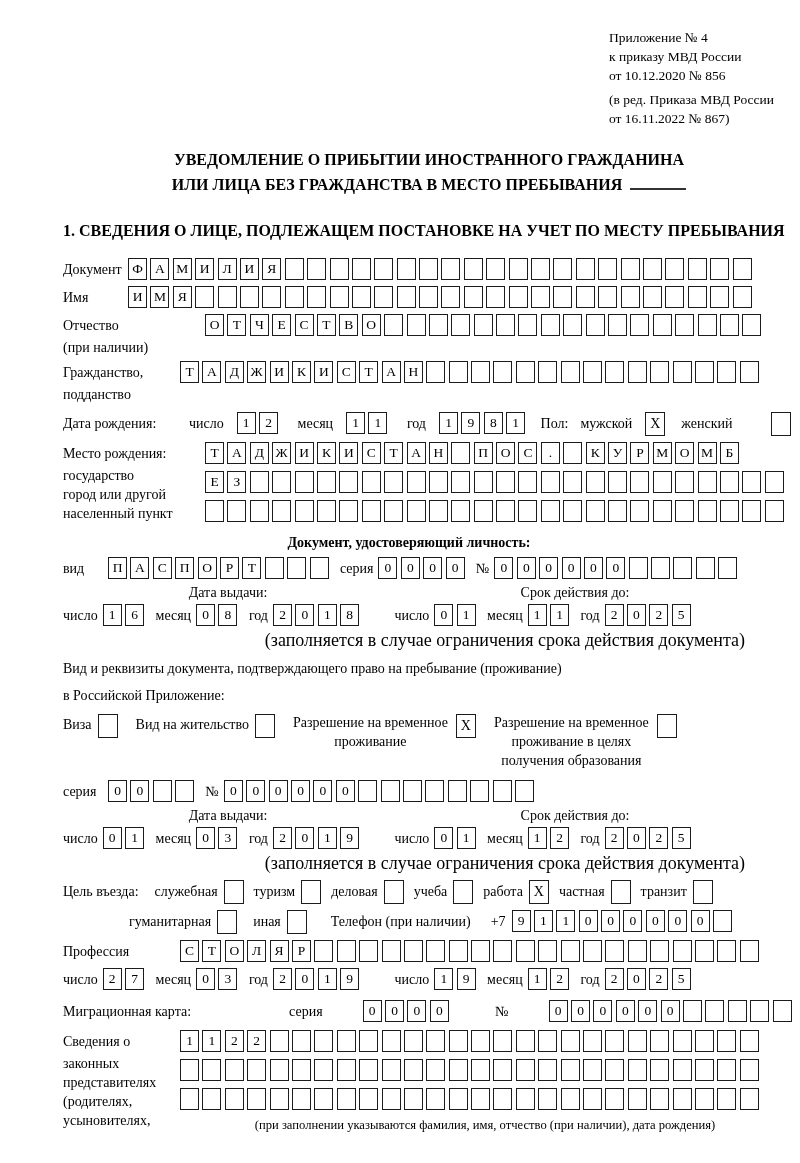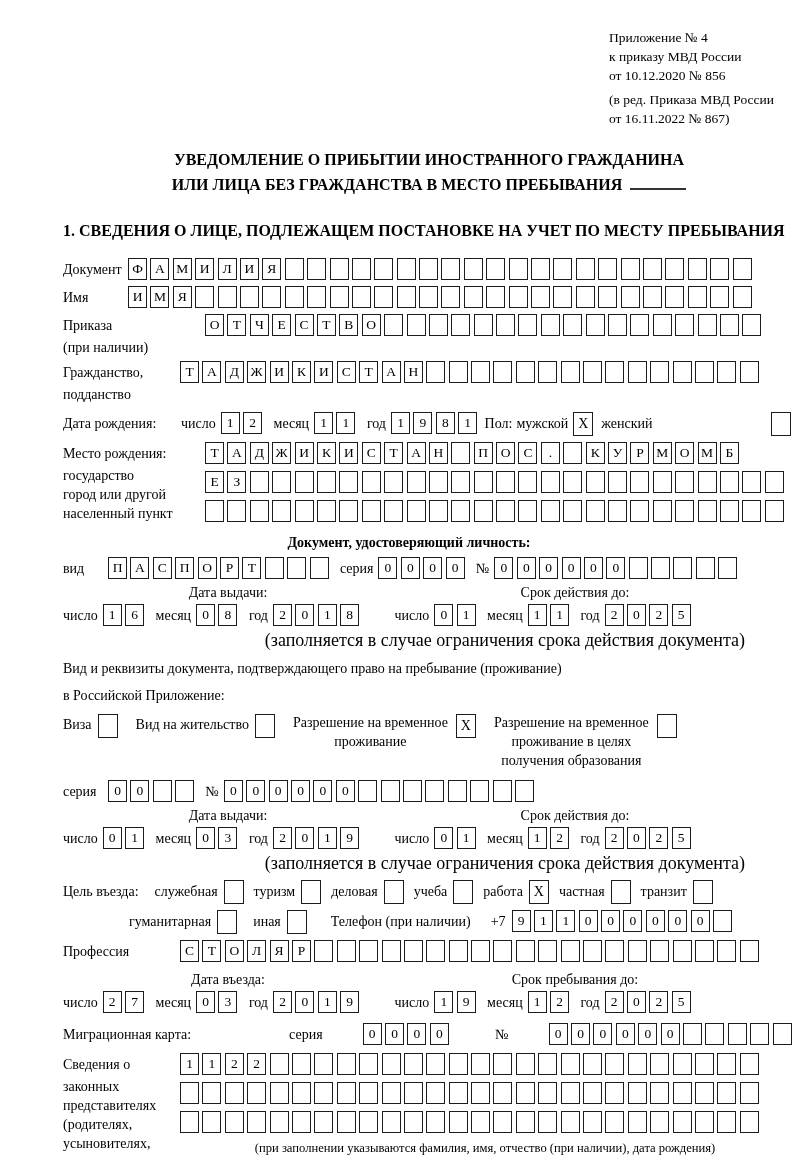--- a/index.html
+++ b/index.html
@@ -145,21 +145,21 @@
           <span class="cell"></span>
           <span class="cell"></span>
           <span class="cell"></span>
           <span class="cell"></span>
           <span class="cell"></span>
         </div>
     </div>
 
     <div class="row">
       <div class="lab lab2 w142">
-        <div>Приказа</div>
+        <div>Отчество</div>
         <div>(при наличии)</div>
       </div>
       <div class="cells">
           <span class="cell">О</span>
           <span class="cell">Т</span>
           <span class="cell">Ч</span>
           <span class="cell">Е</span>
           <span class="cell">С</span>
           <span class="cell">Т</span>
           <span class="cell">В</span>
@@ -212,21 +212,21 @@
           <span class="cell"></span>
           <span class="cell"></span>
           <span class="cell"></span>
           <span class="cell"></span>
           <span class="cell"></span>
           <span class="cell"></span>
           <span class="cell"></span>
         </div>
     </div>
 
-    <div class="row" style="margin-top:8px;">
+    <div class="row" style="margin-top:8px;gap:8px;">
       <div class="lab w110">Дата рождения:</div>
       <span class="dlbl">число</span>
       <div class="cells">
           <span class="cell">1</span>
           <span class="cell">2</span>
         </div>
       <span class="dlbl">месяц</span>
       <div class="cells">
           <span class="cell">1</span>
           <span class="cell">1</span>
@@ -581,24 +581,20 @@
           <span class="cell"></span>
           <span class="cell"></span>
           <span class="cell"></span>
           <span class="cell"></span>
           <span class="cell"></span>
           <span class="cell"></span>
           <span class="cell"></span>
         </div>
     </div>
 
-    <div class="dates-head" style="margin-top:8px;">
-      <div class="dh-left">Дата въезда:</div>
-      <div class="dh-right">Срок пребывания до:</div>
-    </div>
     <div class="dates">
       <div class="dategroup">
         <span class="dlbl first">число</span>
         <div class="cells">
             <span class="cell">2</span>
             <span class="cell">7</span>
           </div>
         <span class="dlbl">месяц</span>
         <div class="cells">
             <span class="cell">0</span>

